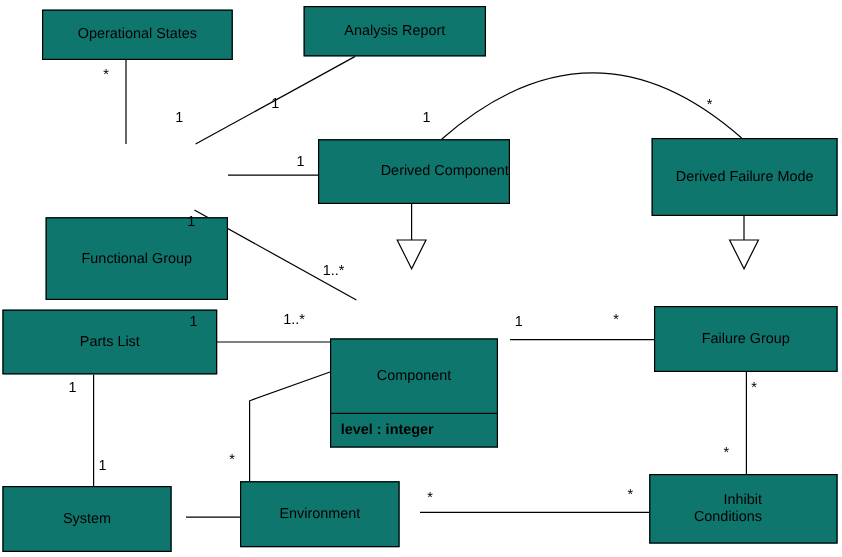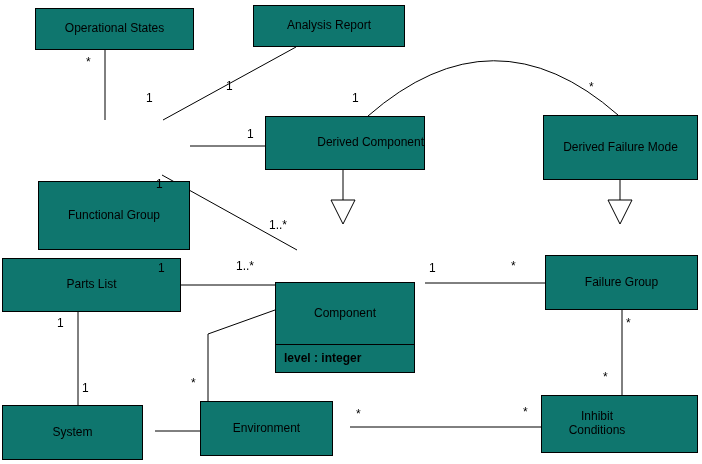--- a/index.html
+++ b/index.html
@@ -60,21 +60,21 @@
     display: flex;
     align-items: center;
     justify-content: flex-start;
     padding-left: 8px;
     text-align: left;
     font-weight: bold;
   }
 
   .uml-class.wrap-left {
     justify-content: flex-start;
-    text-align: center;
+    text-align: right;
     padding-left: 17px;
     padding-right: 62px;
   }
 
   .label {
     position: absolute;
     font-size: 12px;
     line-height: 1;
     white-space: nowrap;
   }

